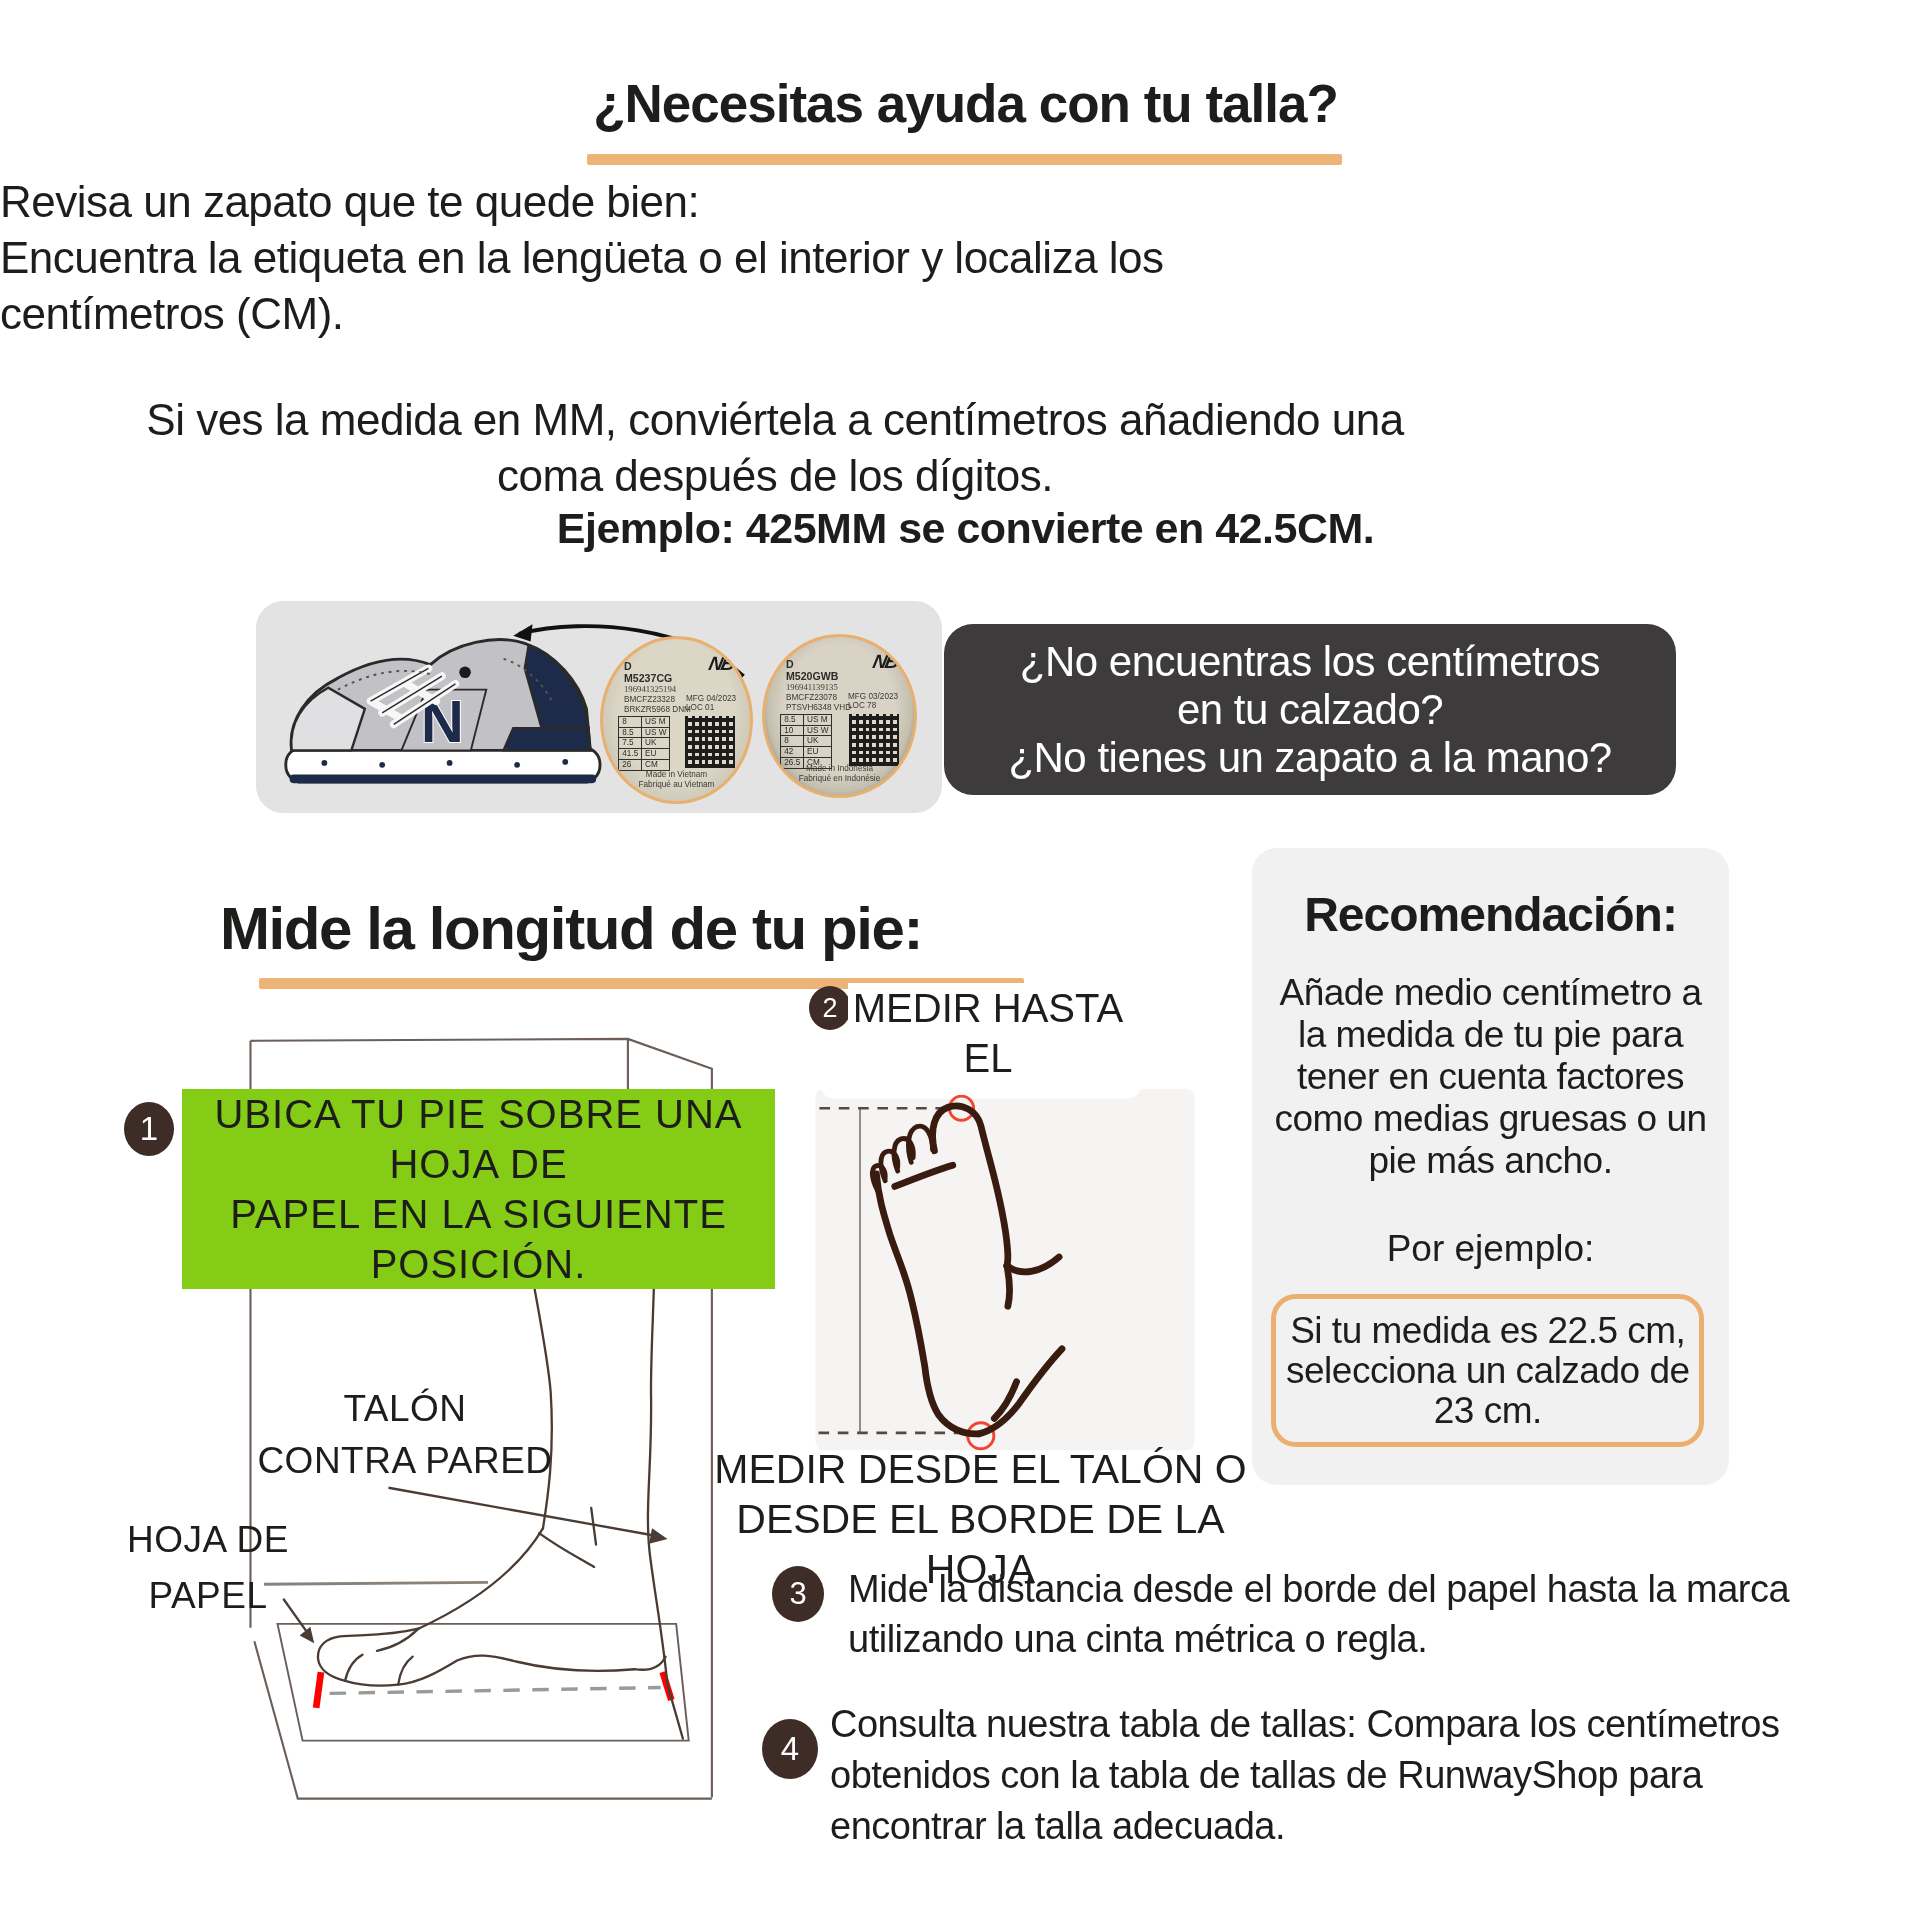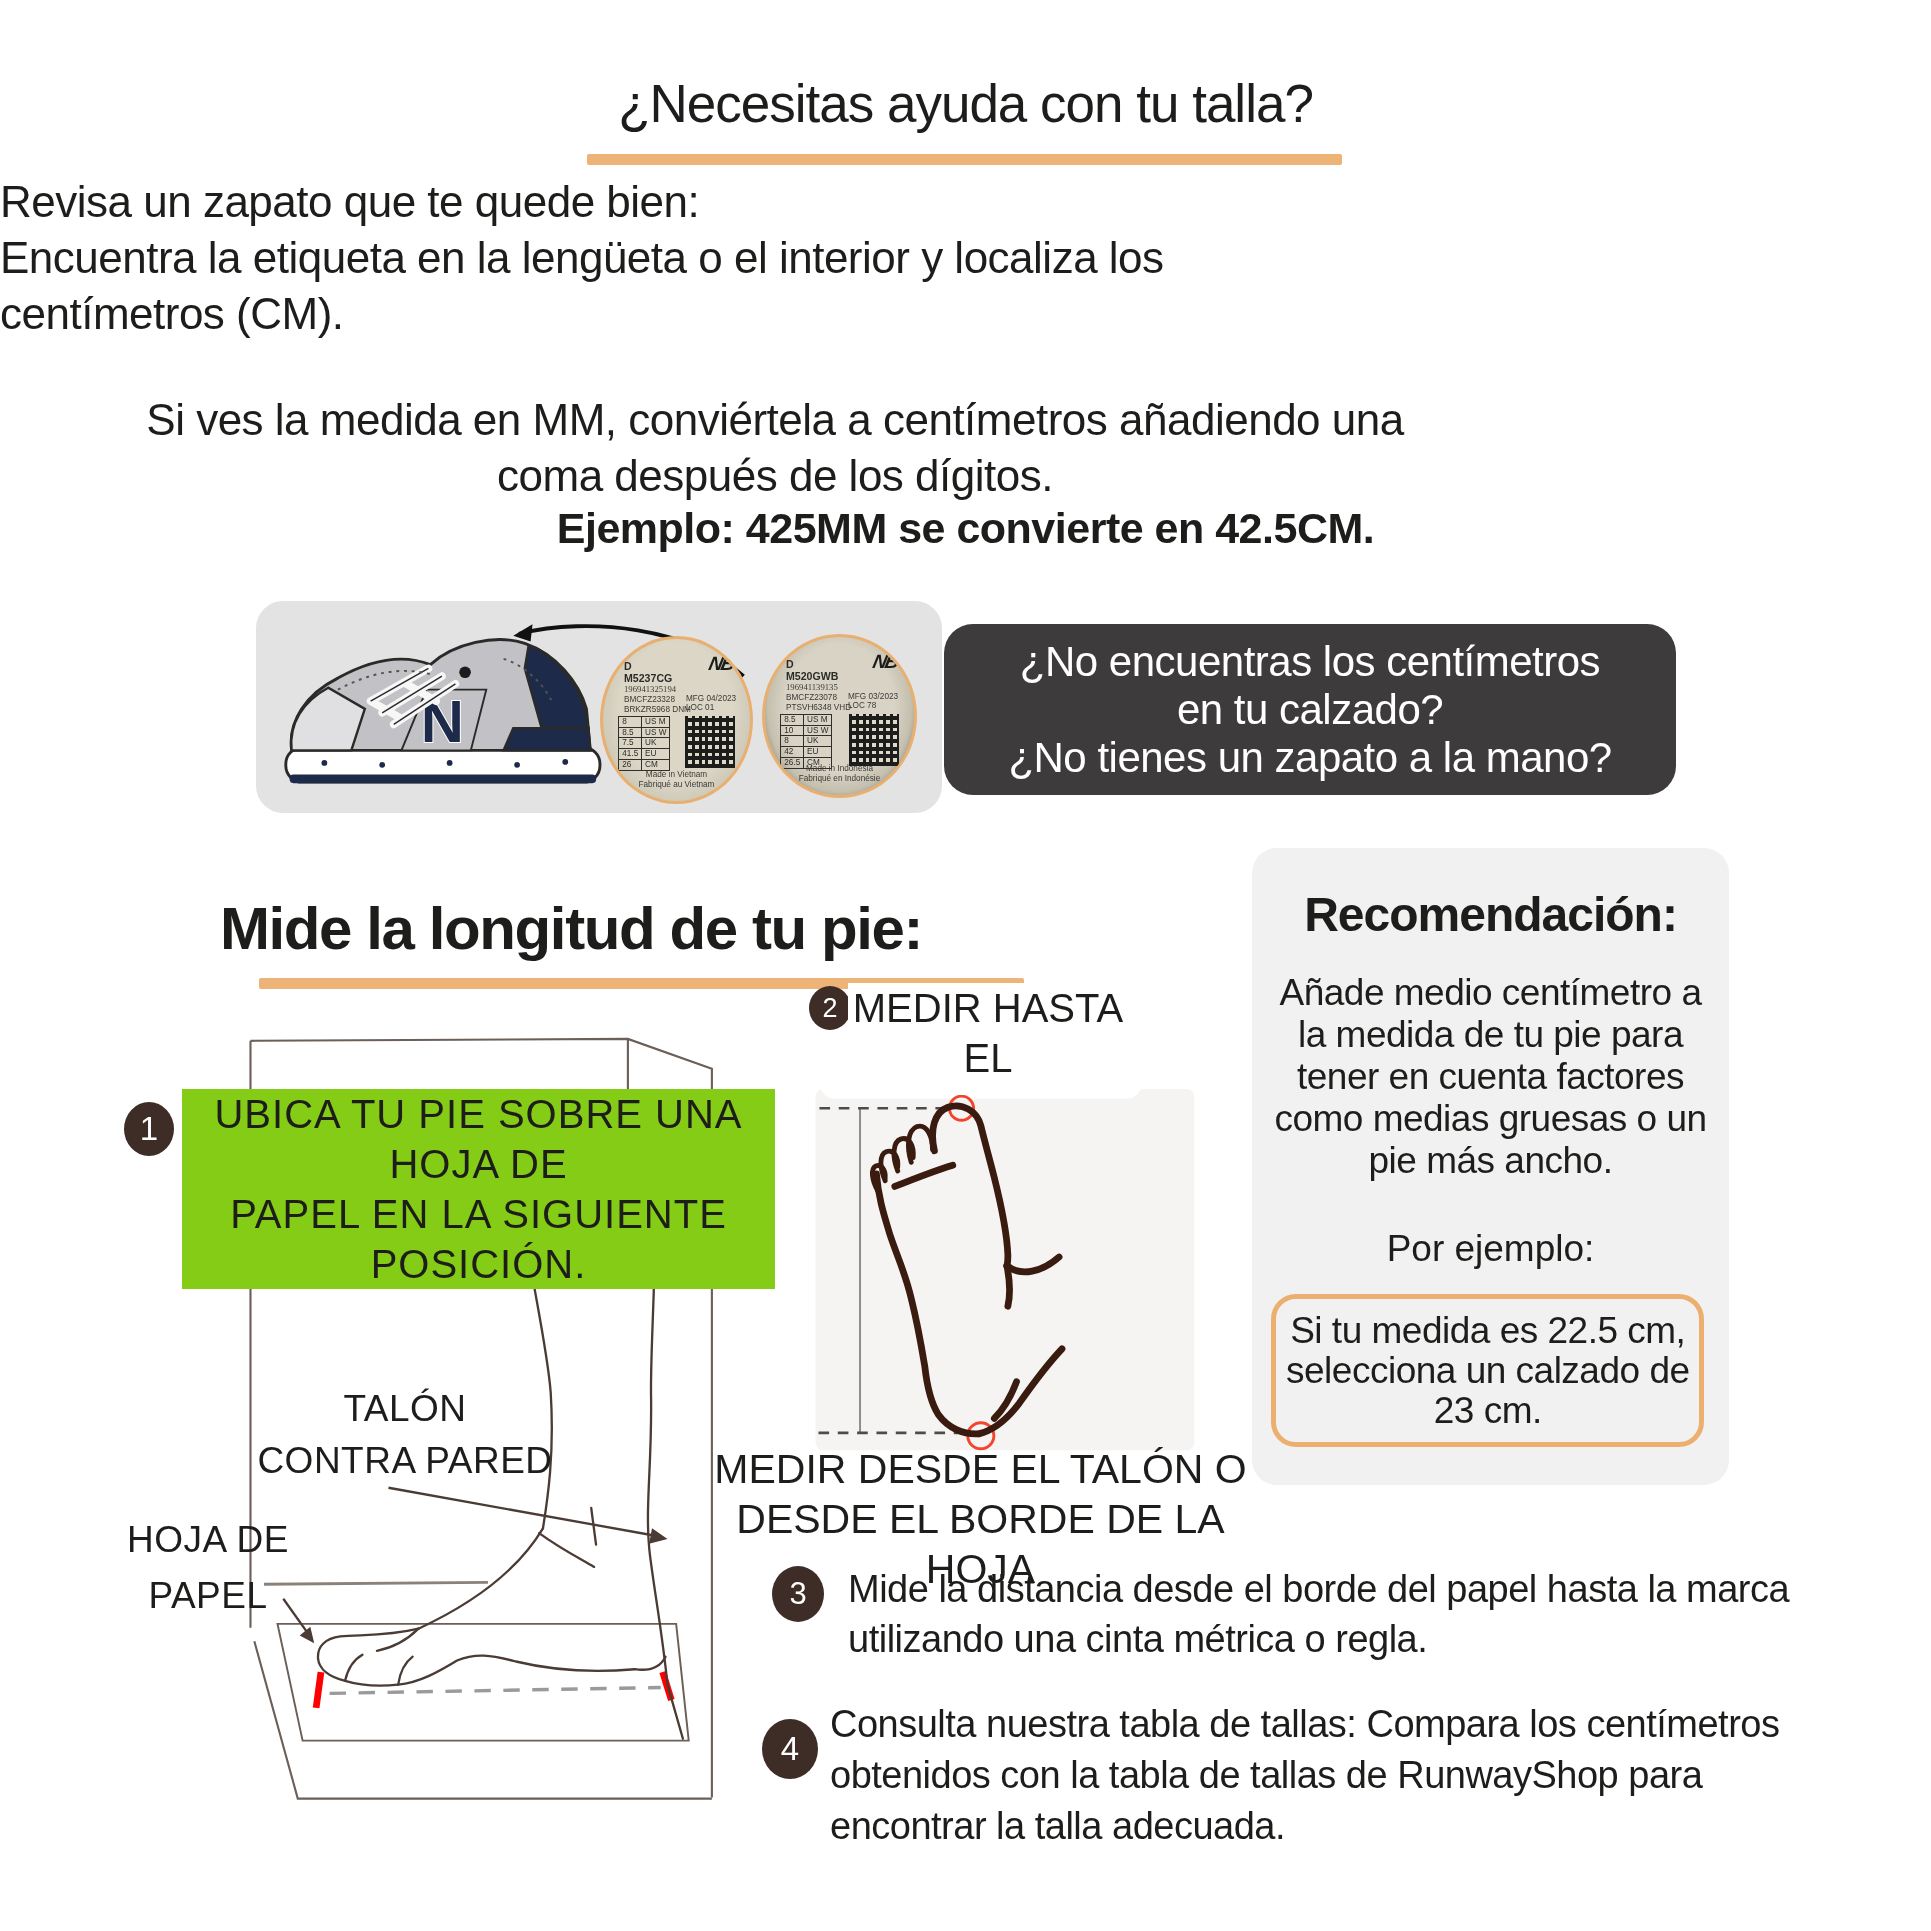--- a/index.html
+++ b/index.html
@@ -1,20 +1,20 @@
 <!DOCTYPE html>
 <html><head>
 <meta charset="utf-8">
 <style>
   html,body{margin:0;padding:0;background:#fff;}
   #canvas{position:relative;width:1931px;height:1931px;background:#ffffff;overflow:hidden;
           font-family:"Liberation Sans",sans-serif;color:#1d1d1b;}
   .abs{position:absolute;}
   
-  .title{top:73px;left:0;width:1931px;font-size:53px;font-weight:400;letter-spacing:-1px;text-align:center;}
+  .title{top:73px;left:0;width:1931px;font-size:53px;font-weight:700;letter-spacing:-1px;text-align:center;}
   .rule{background:#EEB377;height:10.6px;border-radius:1.9px;}
   .rule1{left:587px;top:154px;width:755px;}
   .rule2{left:259px;top:978px;width:765px;}
   .intro{top:174px;left:0;width:1931px;font-size:44px;line-height:56px;text-align:left;letter-spacing:-0.5px;}
   .mmblock{top:392px;left:0;width:1550px;font-size:44px;line-height:56px;text-align:center;letter-spacing:-0.5px;}
   .example{top:504px;left:0;width:1931px;font-size:43px;font-weight:700;text-align:center;letter-spacing:-0.5px;}
   
   .shoe-panel{left:256px;top:601px;width:686px;height:212px;background:#E4E3E3;border-radius:27px;}
   .oval{position:absolute;border:3.9px solid #E8B070;border-radius:50%;overflow:hidden;
         background:radial-gradient(ellipse at 50% 45%, #dbd6c6 55%, #cfc9b8 72%, #a8a294 88%, #6b675e 100%);}

